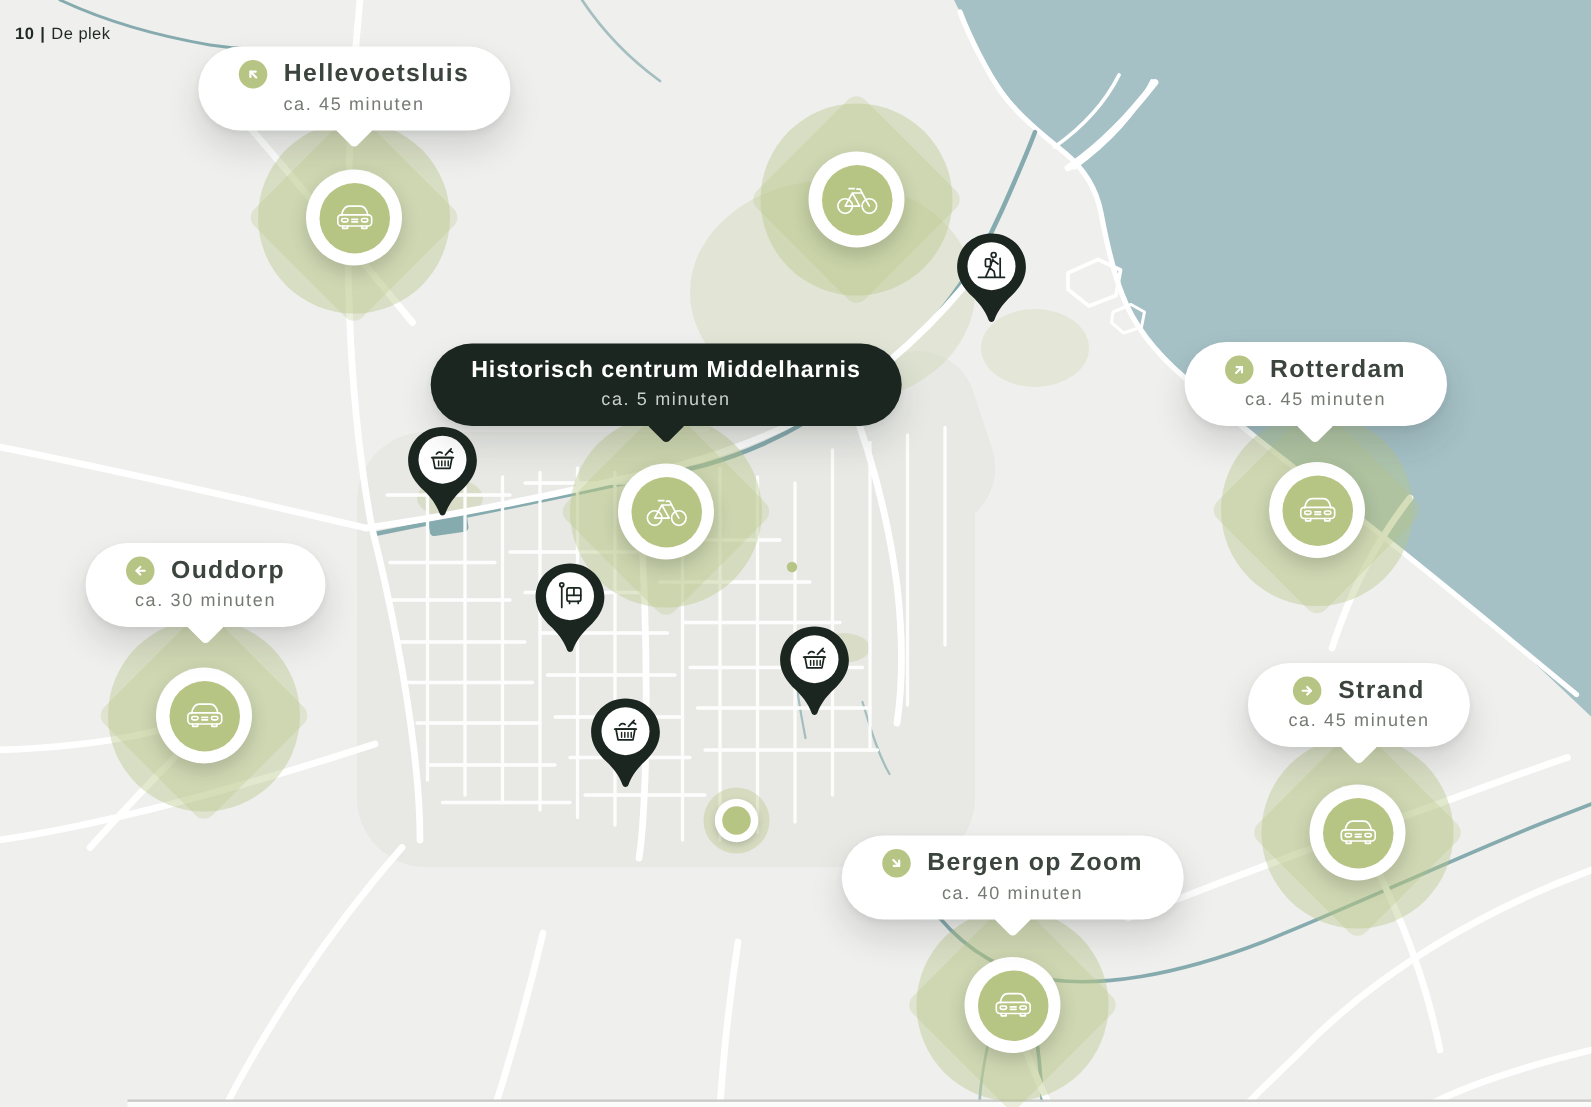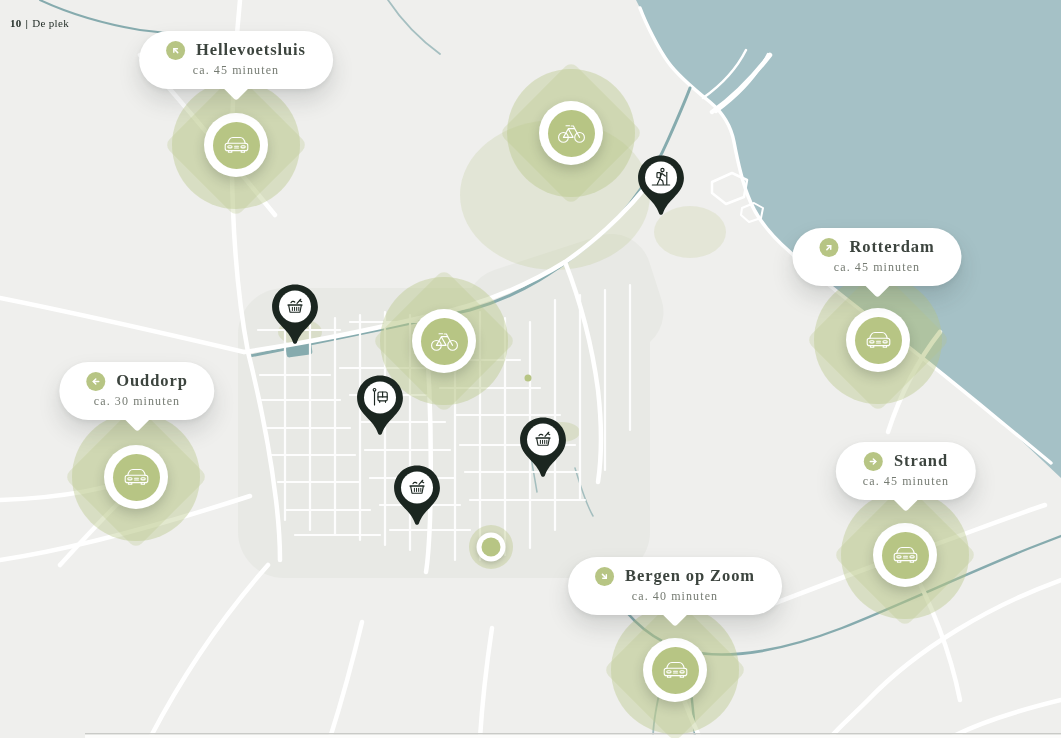--- a/index.html
+++ b/index.html
@@ -1,18 +1,18 @@
 <!DOCTYPE html>
 <html><head>
 <meta charset="utf-8">
 <style>
   html,body{margin:0;padding:0;background:#ffffff;}
   .stage{
     position:relative;width:1061px;height:738px;overflow:hidden;
-    background:#a16207;font-family:Liberation Serif, serif;
+    background:#a16207;font-family:Liberation Sans, sans-serif;
   }
   .stage svg.mapbg{position:absolute;left:0;top:0;z-index:0;display:block;}
 
   
   .page-label{position:absolute;left:10px;top:17px;z-index:50;font-size:11px;color:#1f2a24;letter-spacing:.3px;}
   .page-label .num{font-weight:700;}
   .page-label .div{font-weight:700;margin:0 4px;}
   .page-label .sec{font-weight:400;}
 
   
@@ -323,20 +323,27 @@
             <use href="#icon-arrow"></use>
           </svg>
         </span>
       <span class="bubble-title">Hellevoetsluis</span>
     </div>
     <div class="bubble-time">ca. 45 minuten</div>
     <div class="bubble-pointer"></div>
   </div>
 
 
+  <div class="bubble dark" style="left:444px;top:229px;">
+    <div class="bubble-title-row">
+      <span class="bubble-title">Historisch centrum Middelharnis</span>
+    </div>
+    <div class="bubble-time">ca. 5 minuten</div>
+    <div class="bubble-pointer"></div>
+  </div>
 
   <div class="bubble" style="left:877px;top:228px;">
     <div class="bubble-title-row">
       <span class="dir-dot">
           <svg class="rot-ne">
             <use href="#icon-arrow"></use>
           </svg>
         </span>
       <span class="bubble-title">Rotterdam</span>
     </div>

